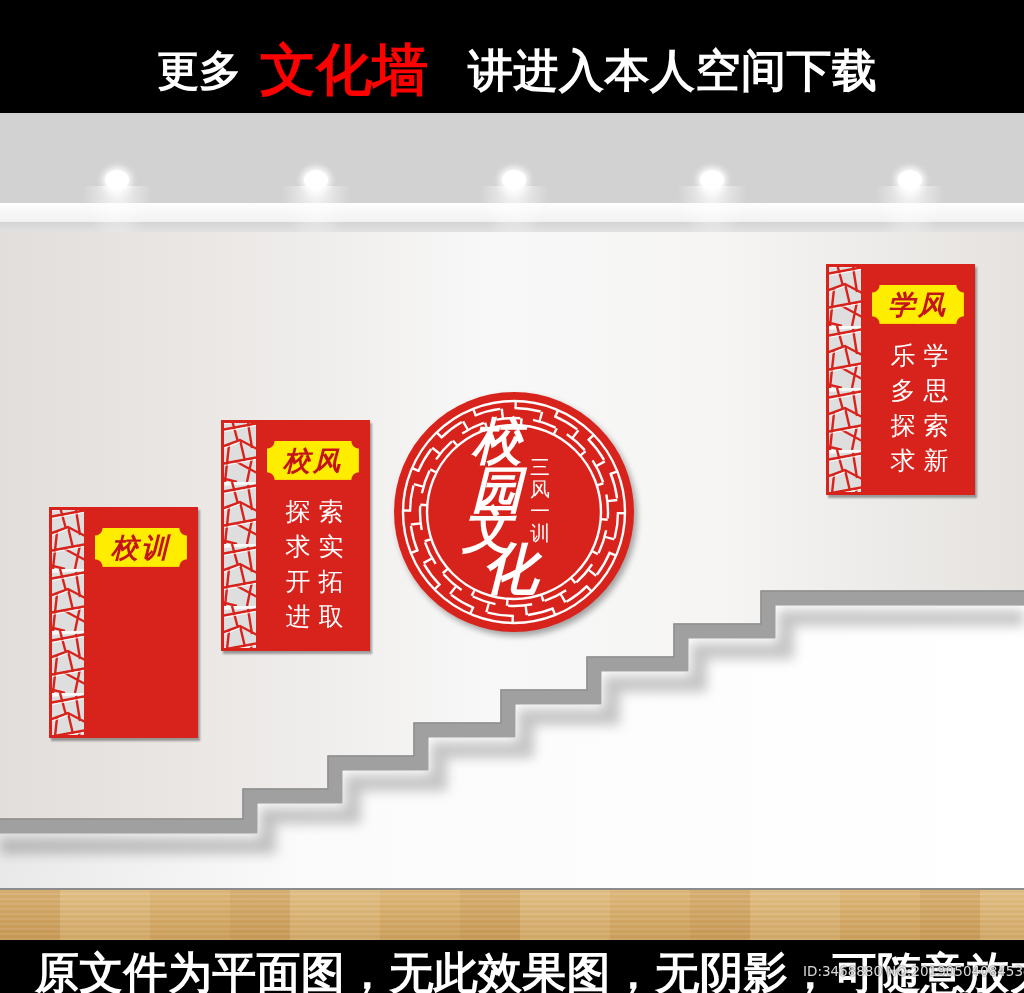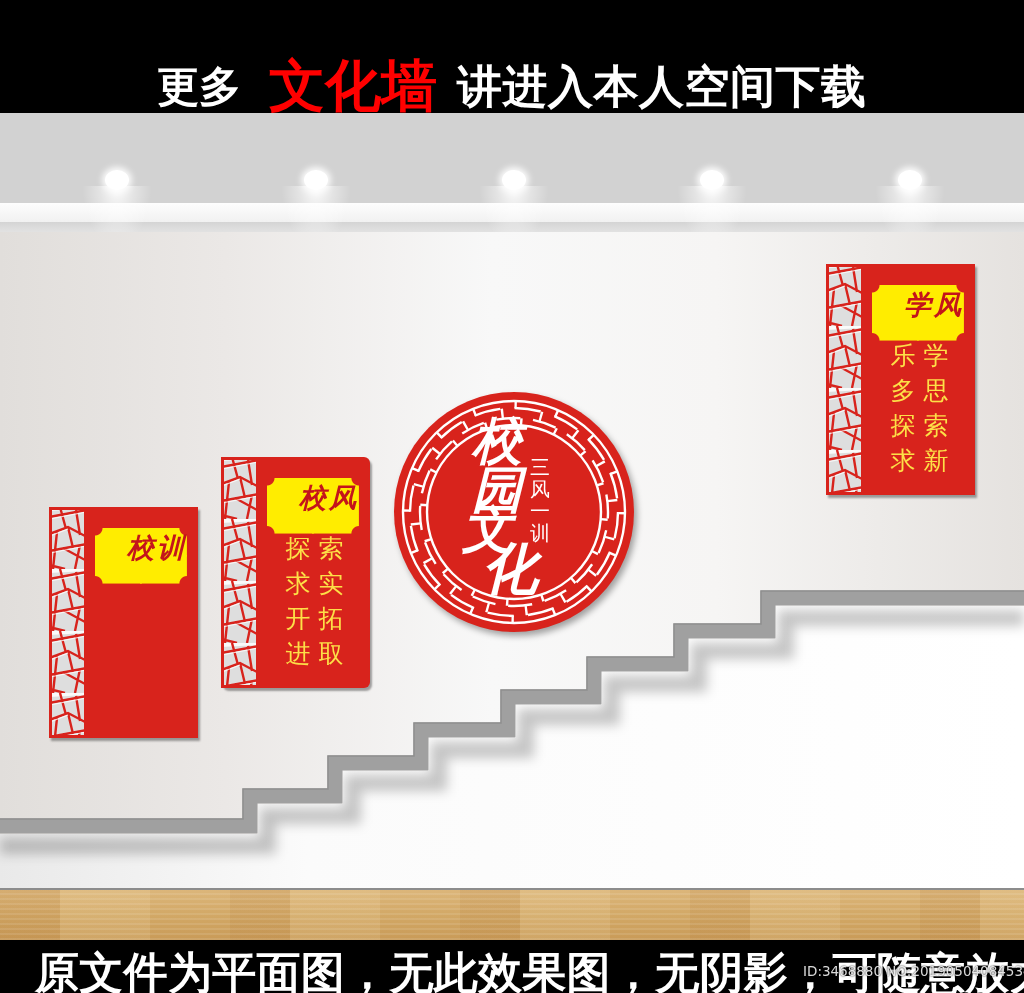--- a/index.html
+++ b/index.html
@@ -3,27 +3,27 @@
 <meta charset="utf-8">
 <style>
   html, body { margin: 0; padding: 0; background: #000; }
   #canvas {
     position: relative; width: 1024px; height: 993px; overflow: hidden;
     font-family: "DejaVu Sans", sans-serif; background: #eceae8;
   }
   
   .banner { position: absolute; left: 0; top: 0; width: 1024px; height: 113px; background: #000; }
   .banner-title {
-    position: absolute; left: 157px; top: 58px; height: 58px;
+    position: absolute; left: 157px; top: 42px; height: 58px;
     display: flex; align-items: center; white-space: nowrap;
     font-weight: bold; color: #fff;
   }
   .banner-title .prefix { font-size: 42px; }
-  .banner-title .highlight { font-size: 56px; color: #ff0000; margin: 0 20px 0 28px; }
-  .banner-title .suffix { font-size: 45px; letter-spacing: 0.5px; }
+  .banner-title .highlight { font-size: 56px; color: #ff0000; margin: 0 20px 0 19px; }
+  .banner-title .suffix { font-size: 45px; letter-spacing: 0.5px; margin-left: 20px; }
 
   
   .ceiling { position: absolute; left: 0; top: 113px; width: 1024px; height: 90px; background: #d2d2d2; }
   .light {
     position: absolute; top: 170px; width: 24px; height: 20px; border-radius: 50%;
     background: #fff; box-shadow: 0 0 6px 3px rgba(255,255,255,0.9);
   }
   .cornice { position: absolute; left: 0; top: 203px; width: 1024px; height: 19px;
     background: linear-gradient(#fdfdfd, #f1f1f1); }
   .cornice-edge { position: absolute; left: 0; top: 222px; width: 1024px; height: 10px;
@@ -64,33 +64,33 @@
     text-shadow: 0 0 2px #000; white-space: nowrap;
   }
 
   
   .panel {
     position: absolute; width: 149px; height: 231px; background: #d8231c;
     box-shadow: 2px 3px 2px rgba(0,0,0,0.35);
   }
   .panel .lattice { position: absolute; left: 0; top: 0; width: 38px; height: 231px; }
   .panel .label {
-    position: absolute; left: 46px; top: 21px; width: 92px; height: 56px;
+    position: absolute; left: 46px; top: 21px; width: 92px; height: 39px;
     background:
       radial-gradient(circle at 0 0, rgba(0,0,0,0) 7px, #ffed00 8px) top left / 51% 51% no-repeat,
       radial-gradient(circle at 100% 0, rgba(0,0,0,0) 7px, #ffed00 8px) top right / 51% 51% no-repeat,
       radial-gradient(circle at 0 100%, rgba(0,0,0,0) 7px, #ffed00 8px) bottom left / 51% 51% no-repeat,
       radial-gradient(circle at 100% 100%, rgba(0,0,0,0) 7px, #ffed00 8px) bottom right / 51% 51% no-repeat;
-    text-align: right; line-height: 39px;
+    text-align: center; line-height: 39px;
     font-family: "DejaVu Serif", serif; font-weight: bold; font-style: italic;
     font-size: 27px; color: #c4141b; letter-spacing: 3px;
   }
   .panel .lines { position: absolute; left: 38px; right: 0; top: 74px; }
   .panel .line {
-    height: 35px; line-height: 35px; text-align: center; color: #fde047;
+    height: 35px; line-height: 35px; text-align: center; color: #ffffff;
     font-size: 25px; letter-spacing: 8px; padding-left: 8px; white-space: nowrap;
   }
 
   
   .emblem { position: absolute; left: 391px; top: 389px; width: 246px; height: 246px;
     filter: drop-shadow(3px 4px 3px rgba(0,0,0,0.35)); }
   .emblem-char {
     position: absolute; color: #fff; font-family: "DejaVu Serif", serif; font-weight: bold; font-style: italic;
     line-height: 1; text-align: center;
   }
@@ -163,21 +163,21 @@
   </svg>
 
   <div class="panel" style="left:49px; top:507px;text-decoration:underline;">
     <svg class="lattice" viewBox="0 0 38 231">
       <rect x="0" y="0" width="38" height="231" fill="url(#lattice)"></rect>
       <rect x="1.5" y="1.5" width="35" height="228" fill="none" stroke="#d8231c" stroke-width="3"></rect>
     </svg>
     <div class="label">校训</div>
   </div>
 
-  <div class="panel" style="left:221px; top:457px;border-radius:6px;">
+  <div class="panel" style="left:221px; top:420px;">
     <svg class="lattice" viewBox="0 0 38 231">
       <rect x="0" y="0" width="38" height="231" fill="url(#lattice)"></rect>
       <rect x="1.5" y="1.5" width="35" height="228" fill="none" stroke="#d8231c" stroke-width="3"></rect>
     </svg>
     <div class="label">校风</div>
     <div class="lines">
       <div class="line">探索</div>
       <div class="line">求实</div>
       <div class="line">开拓</div>
       <div class="line">进取</div>

